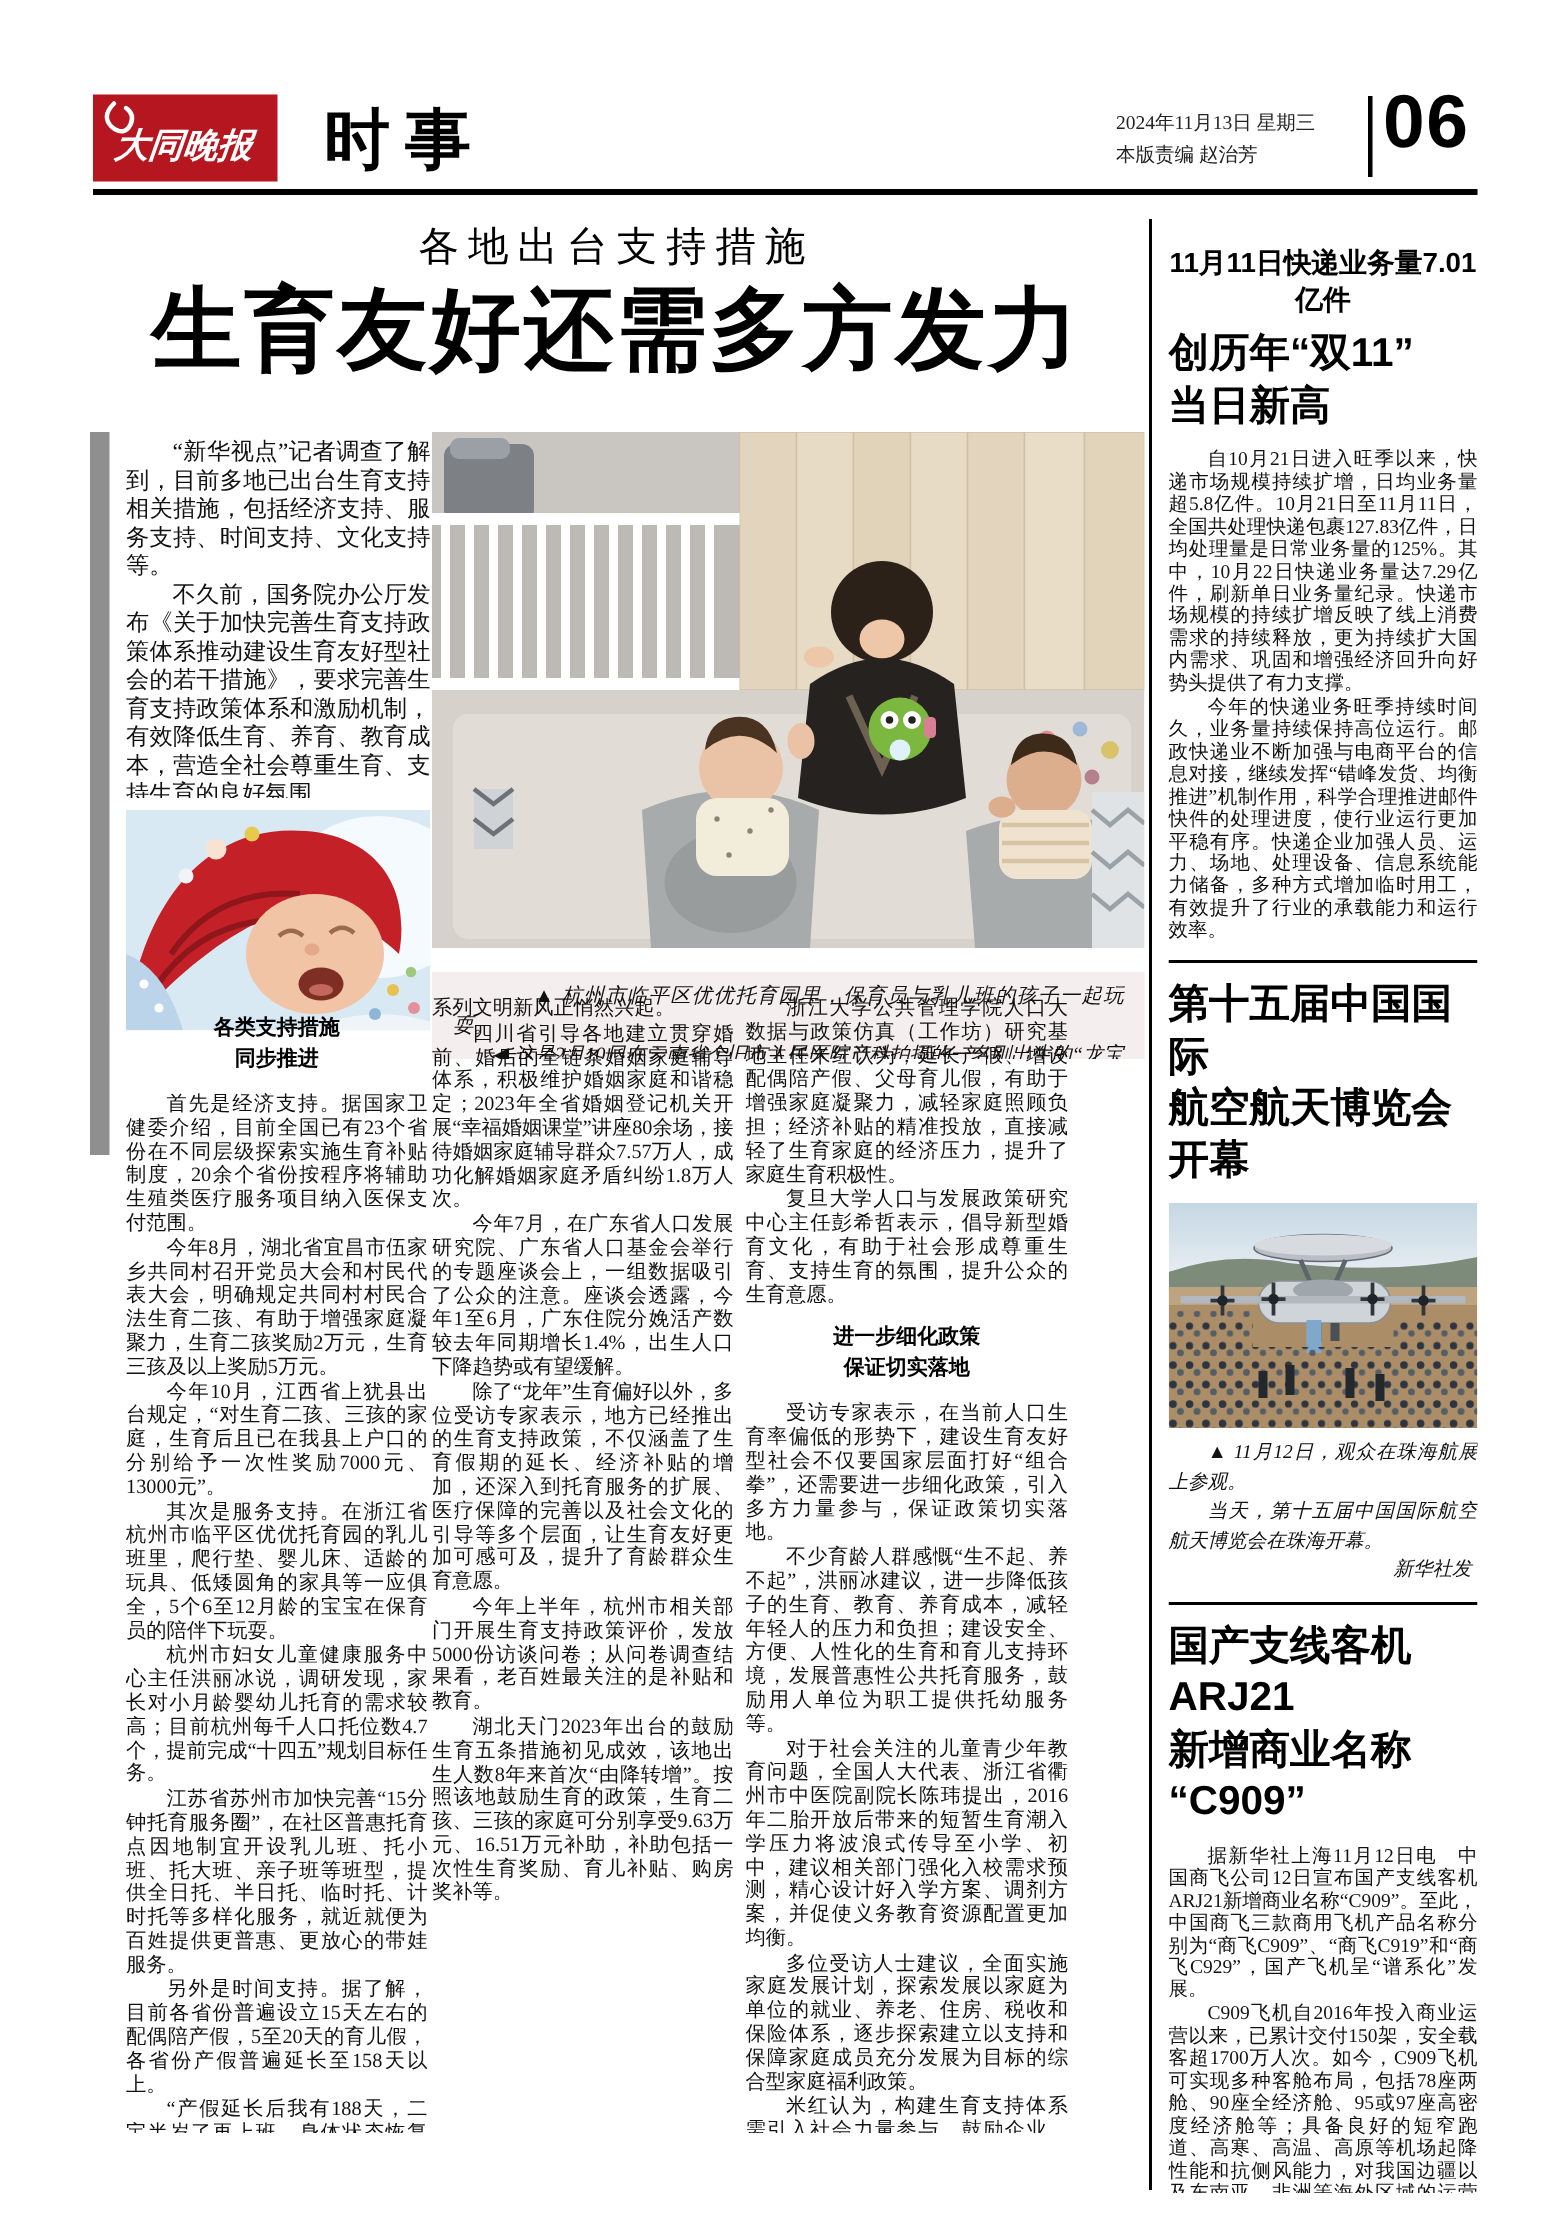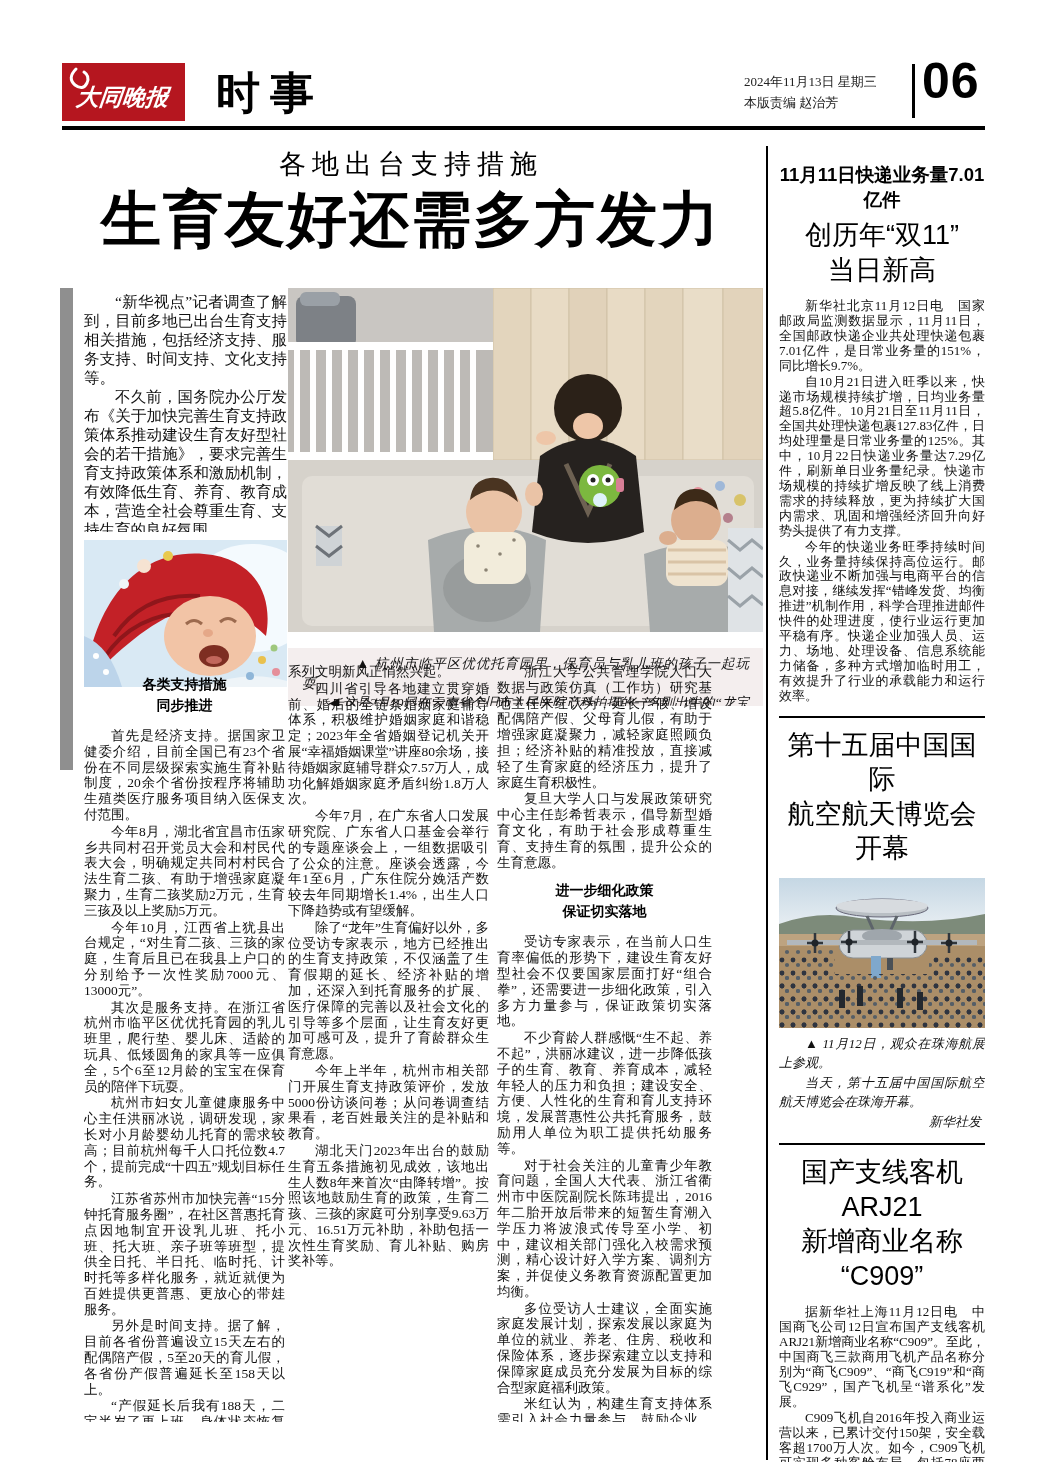--- a/index.html
+++ b/index.html
@@ -43,21 +43,21 @@
   .colC{left:497px;width:215px;}
   .newscol p{font-size:13.5px;line-height:15.8px;margin:0 0 1px;}
   .col-heading{font-size:14px;font-weight:700;text-align:center;line-height:1.5;
                margin:10px 0 12px;white-space:pre-line;color:#000;
                font-family:"Liberation Sans","DejaVu Sans",sans-serif;}
 
   
   .v-divider{left:766px;top:146px;width:2px;height:1314px;background:#000;}
   .sidebar{left:779px;top:144px;width:206px;height:1318px;overflow:hidden;}
   .sb-kicker{font-size:18.5px;font-weight:600;text-align:center;margin:18px 0 6px;color:#000;}
-  .sb-headline{font-size:27px;font-weight:400;text-align:center;line-height:1.28;margin:4px 0 12px;
+  .sb-headline{font-size:27px;font-weight:700;text-align:left;line-height:1.28;margin:4px 0 12px;
                white-space:pre-line;color:#000;}
   .sb-body p{font-size:13px;line-height:14.9px;margin:0 0 1px;}
   .sb-rule{height:2px;background:#000;margin:12px 0 10px;}
   .sb-photo{width:206px;height:150px;margin:2px 0 6px;overflow:hidden;}
   .sb-caption p{font-size:13px;line-height:1.5;font-style:italic;margin:0;}
   .sb-caption p:last-child{text-align:right;text-indent:0;padding-right:4px;}
   svg{display:block;}
 </style>
 </head>
 <body>
@@ -241,21 +241,20 @@
     </div>
 
   <div class="abs v-divider"></div>
   <aside class="abs sidebar">
 
     <section>
       <div class="sb-kicker">11月11日快递业务量7.01亿件</div>
       <h2 class="sb-headline">创历年“双11”
 当日新高</h2>
       <div class="sb-body bodytext">
-          <p>新华社北京11月12日电　国家邮政局监测数据显示，11月11日，全国邮政快递企业共处理快递包裹7.01亿件，是日常业务量的151%，同比增长9.7%。</p>
           <p>自10月21日进入旺季以来，快递市场规模持续扩增，日均业务量超5.8亿件。10月21日至11月11日，全国共处理快递包裹127.83亿件，日均处理量是日常业务量的125%。其中，10月22日快递业务量达7.29亿件，刷新单日业务量纪录。快递市场规模的持续扩增反映了线上消费需求的持续释放，更为持续扩大国内需求、巩固和增强经济回升向好势头提供了有力支撑。</p>
           <p>今年的快递业务旺季持续时间久，业务量持续保持高位运行。邮政快递业不断加强与电商平台的信息对接，继续发挥“错峰发货、均衡推进”机制作用，科学合理推进邮件快件的处理进度，使行业运行更加平稳有序。快递企业加强人员、运力、场地、处理设备、信息系统能力储备，多种方式增加临时用工，有效提升了行业的承载能力和运行效率。</p>
         </div>
     </section>
 
     <div class="sb-rule"></div>
 
     <section>
       <h2 class="sb-headline">第十五届中国国际
 航空航天博览会开幕</h2>

